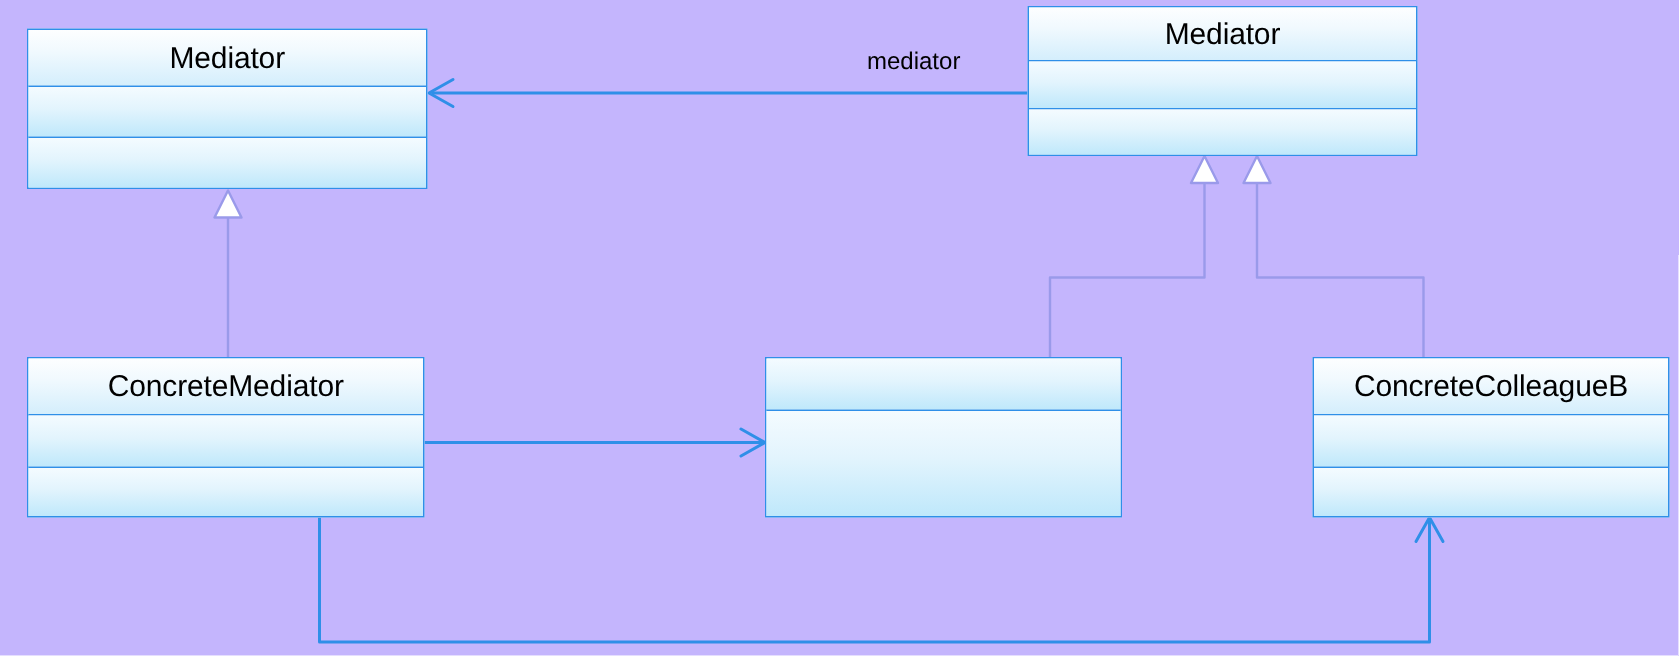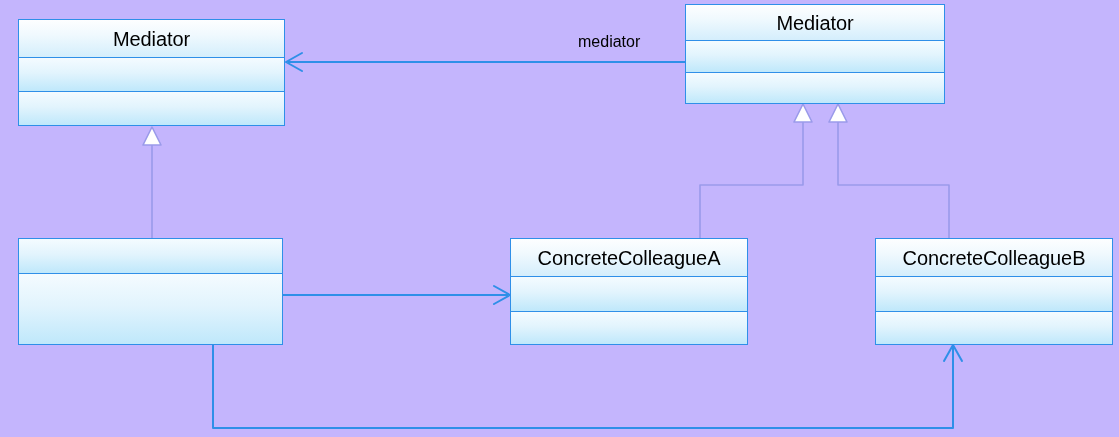--- a/index.html
+++ b/index.html
@@ -119,28 +119,28 @@
 
   <div class="uml-class" style="left:685px; top:4px; width:260px; height:100px;">
     <div class="uml-compartment uml-name-compartment" style="height:36px;">
       <span class="uml-class-name">Mediator</span>
     </div>
     <div class="uml-compartment" style="height:32px;"></div>
     <div class="uml-compartment" style="flex:1 1 auto;"></div>
   </div>
 
   <div class="uml-class" style="left:18px; top:238px; width:265px; height:107px;">
+    <div class="uml-compartment uml-name-compartment" style="height:38px;">
+      <span class="uml-class-name">ConcreteMediator</span>
+    </div>
     <div class="uml-compartment" style="height:35px;"></div>
     <div class="uml-compartment" style="flex:1 1 auto;"></div>
   </div>
 
   <div class="uml-class" style="left:510px; top:238px; width:238px; height:107px;">
-    <div class="uml-compartment uml-name-compartment" style="height:38px;">
-      <span class="uml-class-name">ConcreteColleagueA</span>
-    </div>
     <div class="uml-compartment" style="height:35px;"></div>
     <div class="uml-compartment" style="flex:1 1 auto;"></div>
   </div>
 
   <div class="uml-class" style="left:875px; top:238px; width:238px; height:107px;">
     <div class="uml-compartment uml-name-compartment" style="height:38px;">
       <span class="uml-class-name">ConcreteColleagueB</span>
     </div>
     <div class="uml-compartment" style="height:35px;"></div>
     <div class="uml-compartment" style="flex:1 1 auto;"></div>

